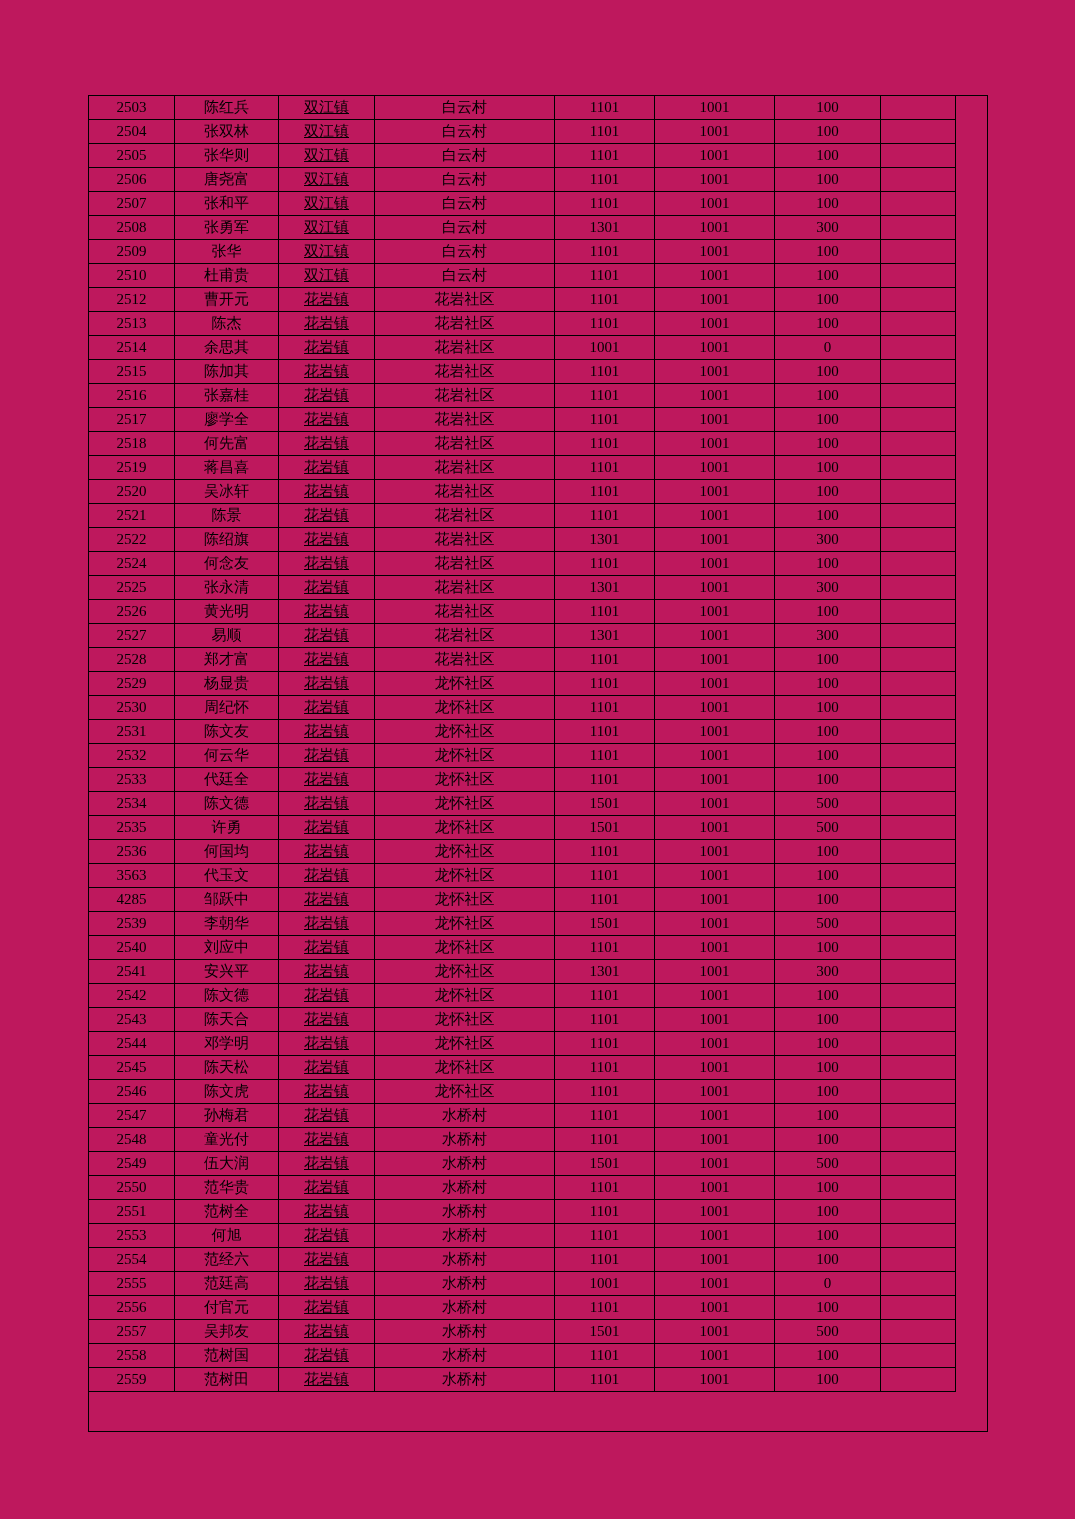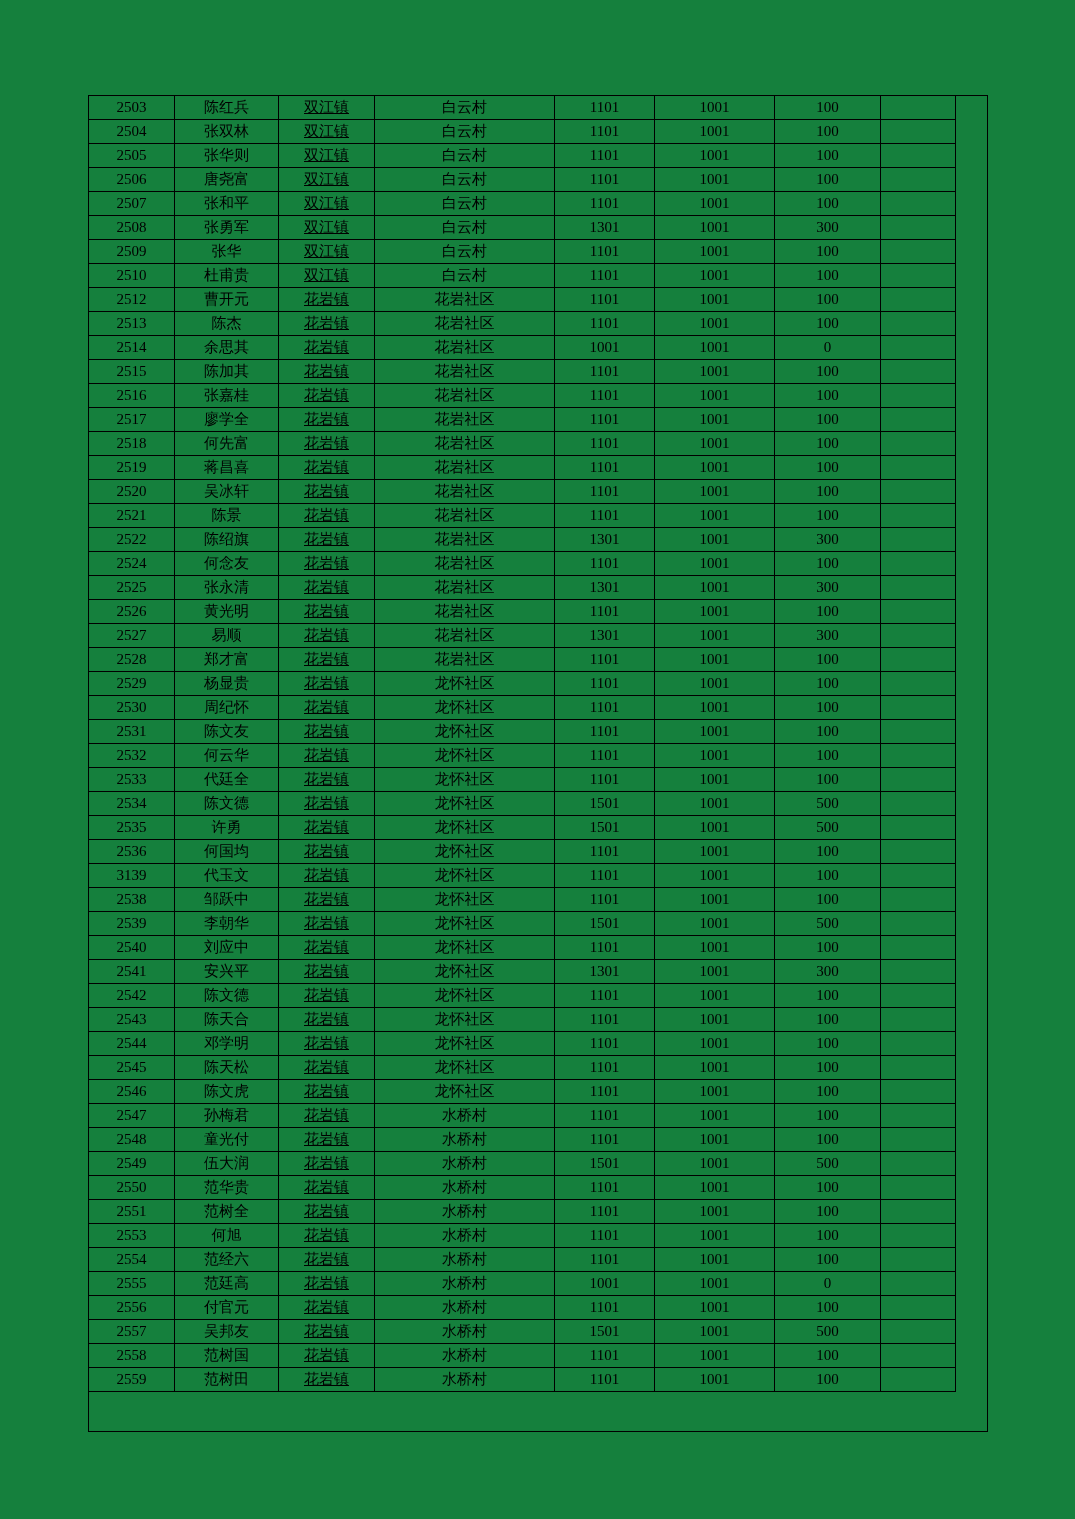--- a/index.html
+++ b/index.html
@@ -6,21 +6,21 @@
   html,body { background:#ffffff; }
   body {
     width:1075px; height:1519px;
     position:relative;
     font-family:"Liberation Serif","DejaVu Serif",serif;
     color:#000;
   }
   .page {
     position:absolute; left:0; top:0;
     width:1075px; height:1519px;
-    background:#15803d;
+    background:#be185d;
   }
   
   .frame {
     position:absolute; left:88px; top:95px;
     width:900px; height:1337px;
     border:1px solid #000000;
   }
   table.grid {
     border-collapse:collapse;
     table-layout:fixed;
@@ -367,31 +367,31 @@
             <td class="c0">2536</td>
             <td class="c1">何国均</td>
             <td class="c2">花岩镇</td>
             <td class="c3">龙怀社区</td>
             <td class="c4">1101</td>
             <td class="c5">1001</td>
             <td class="c6">100</td>
             <td class="c7"></td>
           </tr>
           <tr>
-            <td class="c0">3139</td>
+            <td class="c0">3563</td>
             <td class="c1">代玉文</td>
             <td class="c2">花岩镇</td>
             <td class="c3">龙怀社区</td>
             <td class="c4">1101</td>
             <td class="c5">1001</td>
             <td class="c6">100</td>
             <td class="c7"></td>
           </tr>
           <tr>
-            <td class="c0">2538</td>
+            <td class="c0">4285</td>
             <td class="c1">邹跃中</td>
             <td class="c2">花岩镇</td>
             <td class="c3">龙怀社区</td>
             <td class="c4">1101</td>
             <td class="c5">1001</td>
             <td class="c6">100</td>
             <td class="c7"></td>
           </tr>
           <tr>
             <td class="c0">2539</td>

